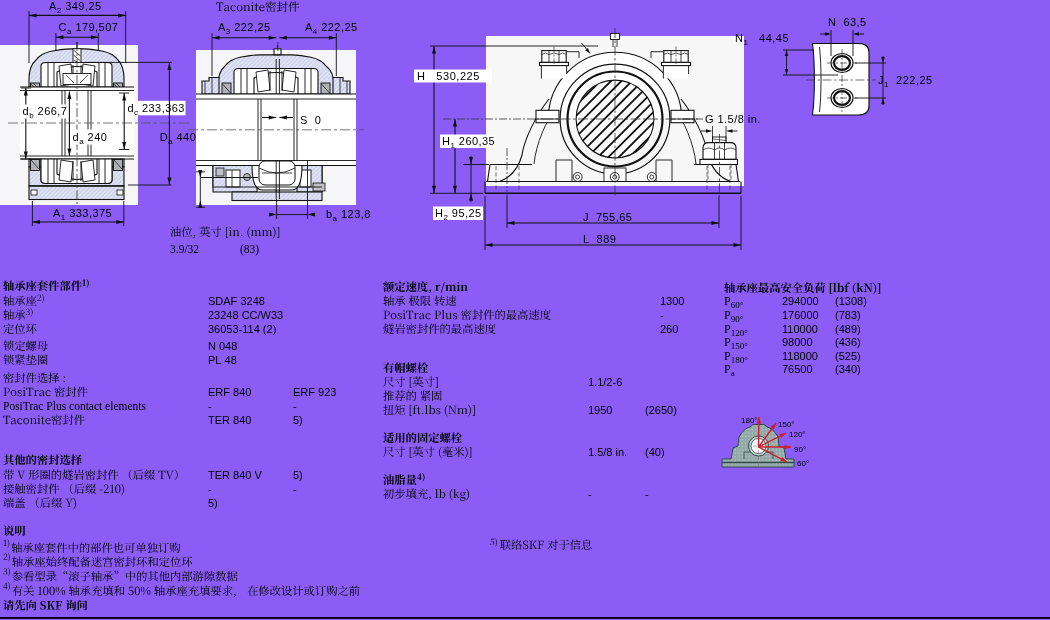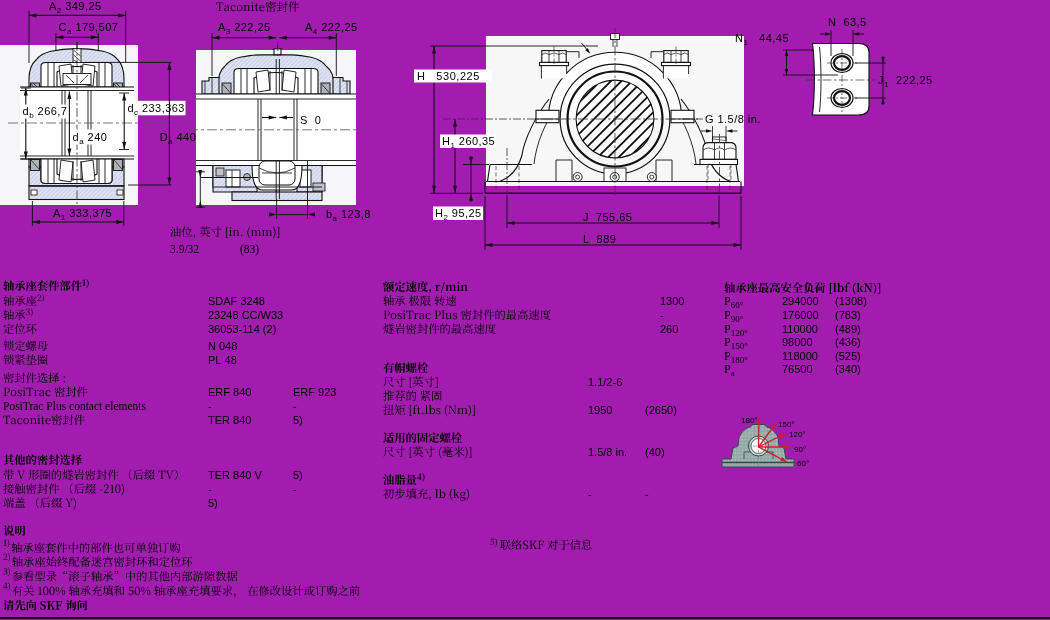--- a/index.html
+++ b/index.html
@@ -1,12 +1,12 @@
 <!DOCTYPE html>
-<html><head><meta charset="utf-8"><style>html,body{margin:0;padding:0;background:#fff;}*{box-sizing:border-box;}body{font-family:"Liberation Sans",sans-serif;}#pg{position:relative;width:1050px;height:620px;overflow:hidden;background:#a21caf;}</style></head><body>
+<html><head><meta charset="utf-8"><style>html,body{margin:0;padding:0;background:#fff;}*{box-sizing:border-box;}body{font-family:"Liberation Sans",sans-serif;}#pg{position:relative;width:1050px;height:620px;overflow:hidden;background:#8b5cf6;}</style></head><body>
 <div id="pg"><svg width="1050" height="620" viewBox="0 0 1050 620">
       <defs>
         <clipPath id="boreclip">
           <circle cx="615" cy="119" r="38.9"></circle>
         </clipPath>
         <pattern id="ph" width="4.2" height="4.2" patternUnits="userSpaceOnUse">
           <rect width="4.2" height="4.2" fill="#e0e3f4"></rect>
           <path d="M0,4.2L4.2,0" stroke="#c3c8e4" stroke-width="0.9"></path>
         </pattern>
         <pattern id="pt" width="3.4" height="3.4" patternUnits="userSpaceOnUse">

